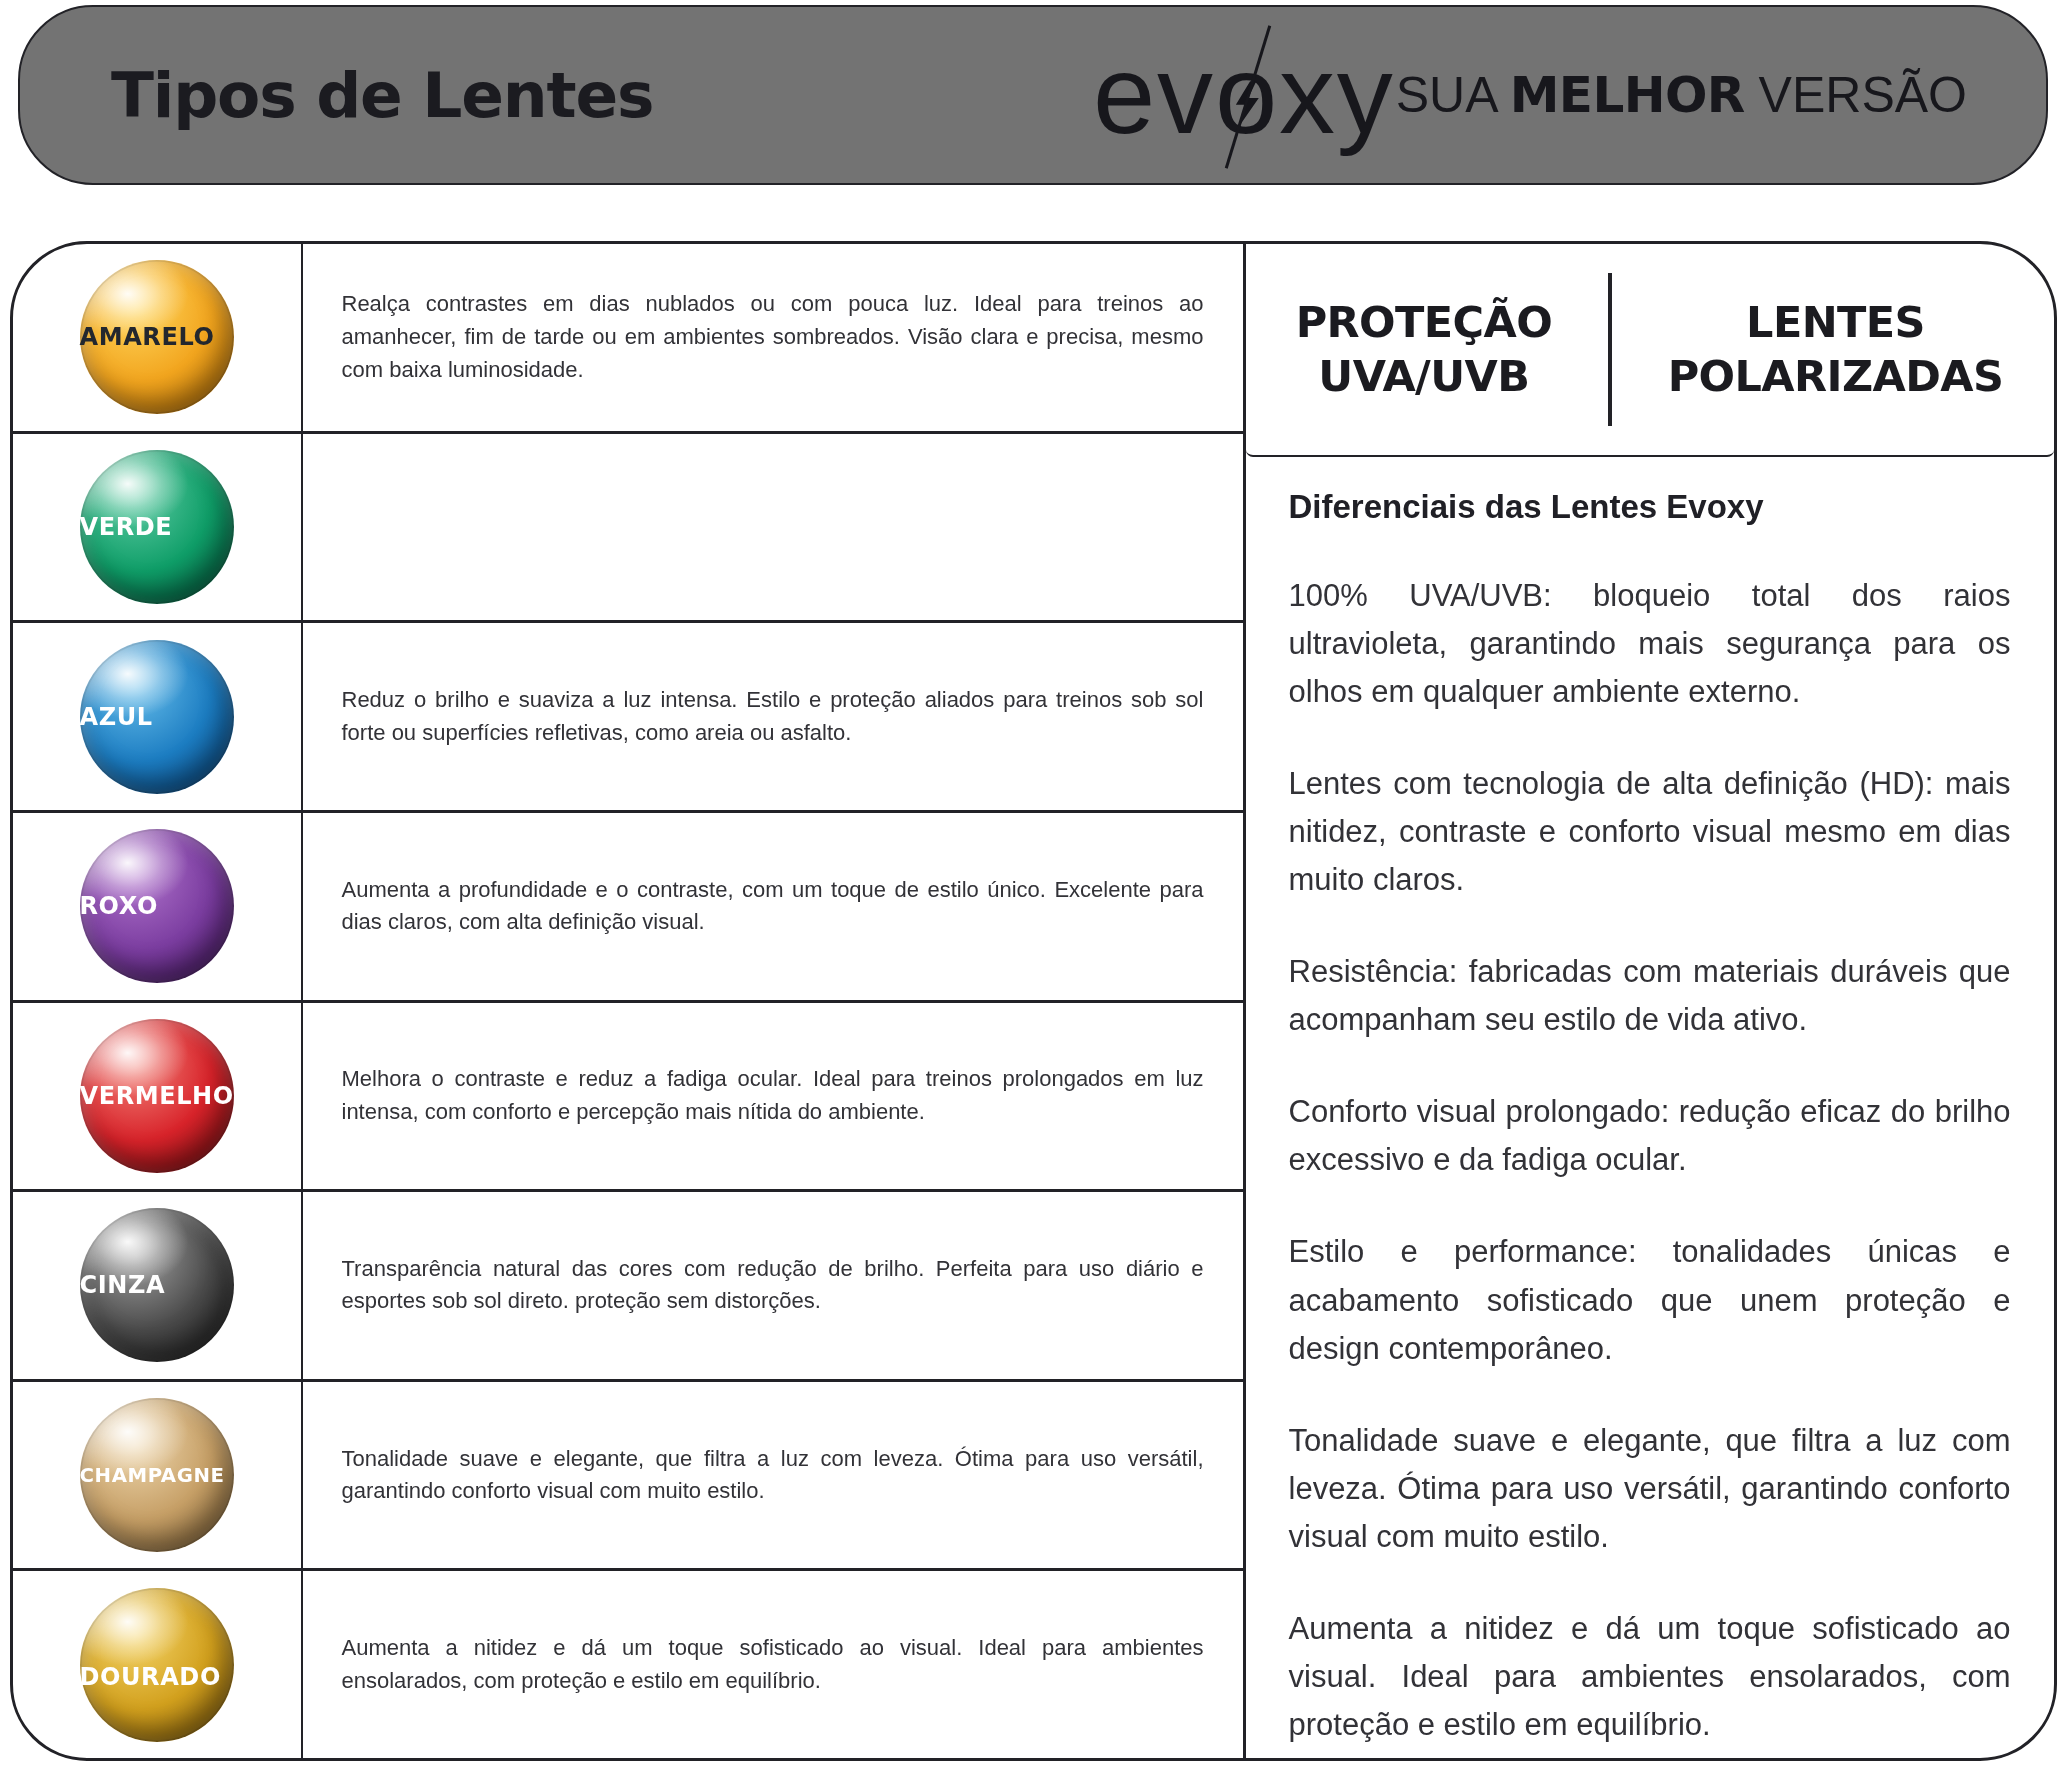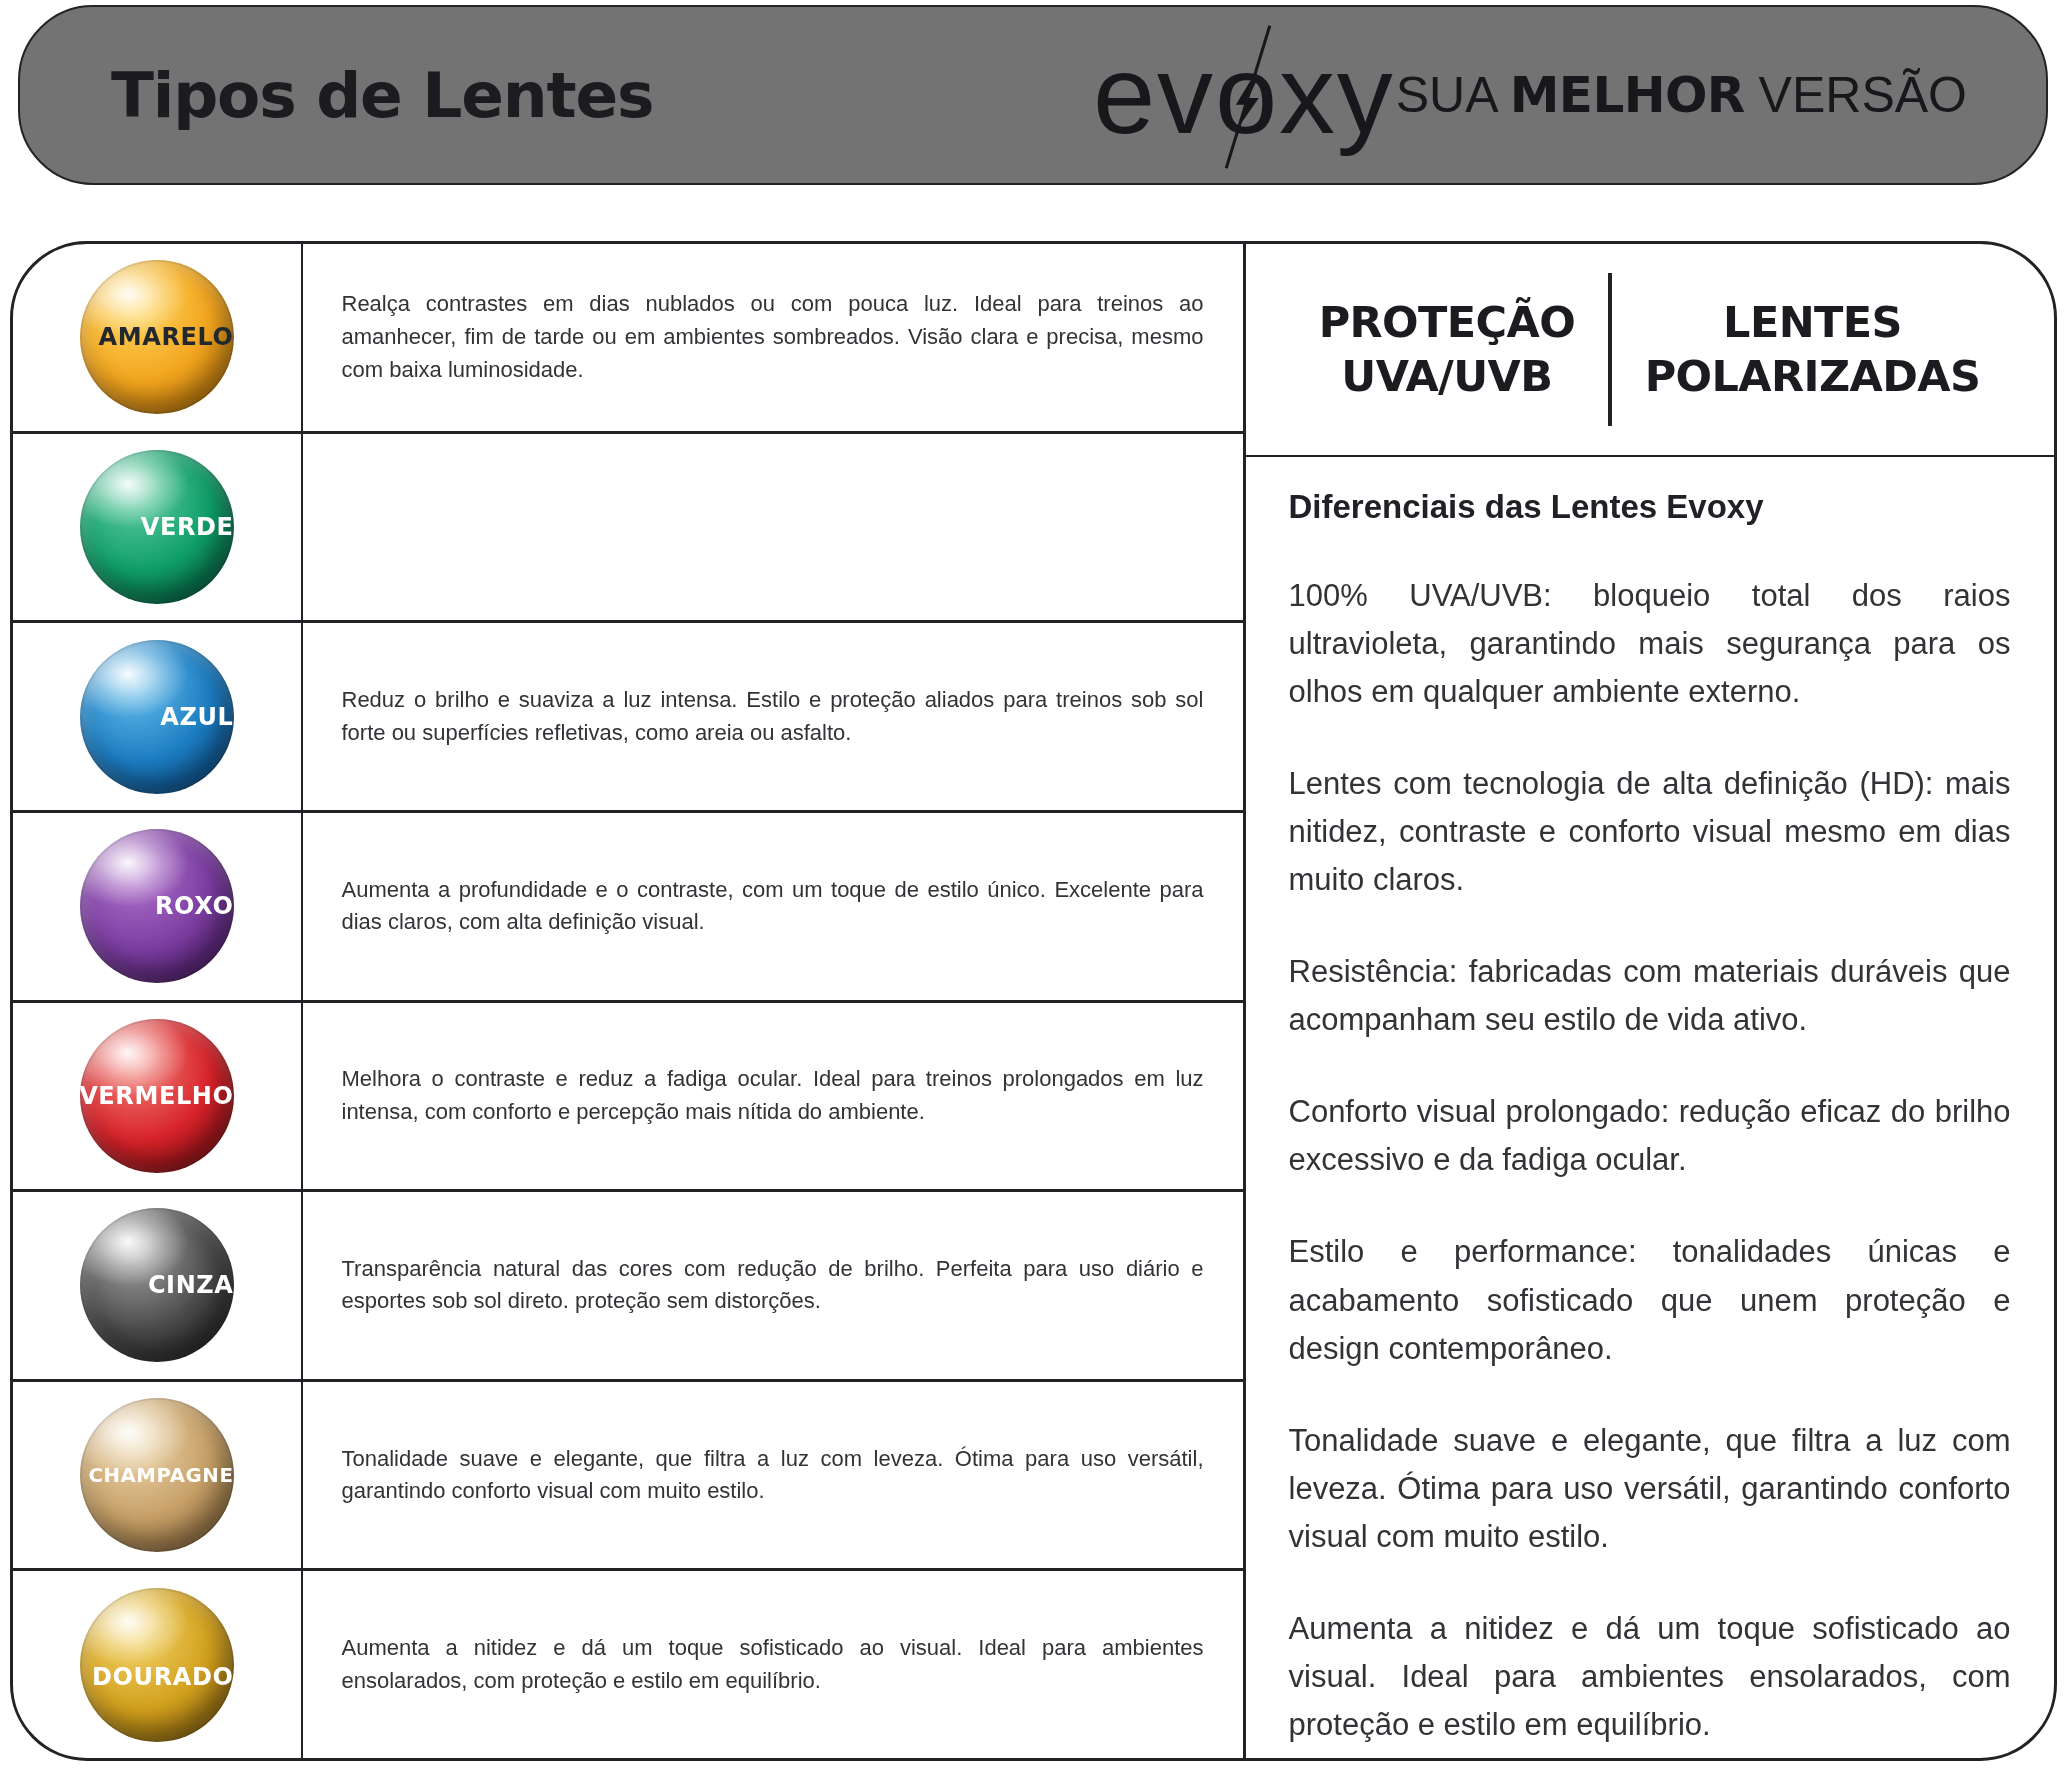--- a/index.html
+++ b/index.html
@@ -58,36 +58,36 @@
   }
   .ball{
     width:154px;height:154px;border-radius:50%;position:relative;
     background:
       radial-gradient(ellipse 58% 42% at 31% 22%, rgba(255,255,255,.95) 0%, rgba(255,255,255,.35) 38%, rgba(255,255,255,0) 68%),
       radial-gradient(circle at 36% 30%, var(--c1) 0%, var(--c2) 52%, var(--c3) 100%);
     box-shadow:
       inset -7.2px -13px 25px rgba(0,0,0,.40),
       inset 3.6px 6px 15.5px rgba(255,255,255,.28),
       inset 0 0 0 1.8px rgba(0,0,0,.10);
-    display:flex;align-items:center;justify-content:flex-end;
+    display:flex;align-items:center;justify-content:flex-start;
   }
   .ball-label{
     font-family:"DejaVu Sans", sans-serif;font-weight:700;font-size:24px;
     letter-spacing:0.6px;white-space:nowrap;z-index:2;
   }
   .desc-cell{flex:1;display:flex;align-items:center;padding:12px 39px;}
   .desc{
     font-size:22px;line-height:1.48;text-align:justify;color:var(--body-ink);
     font-weight:300;width:100%;
   }
   
   .panel{flex:1;border-left:3px solid var(--line);display:flex;flex-direction:column;}
   .panel-head{
     height:213px;border-bottom:2.4px solid var(--line);flex:none;
-    display:flex;align-items:center;justify-content:center;gap:33px;
+    display:flex;align-items:center;justify-content:center;gap:56px;border-radius:7px;
   }
   .badge{
     font-family:"DejaVu Sans", sans-serif;font-weight:800;letter-spacing:-0.6px;
     font-size:43px;line-height:1.25;color:var(--ink);text-align:center;
   }
   .badge-divider{width:3.6px;height:153px;background:var(--line);flex:none;}
   .panel-body{flex:1;padding:31px 43px 0 43px;}
   .panel-heading{
     font-family:"Liberation Sans", sans-serif;font-weight:700;font-size:33px;
     color:#202026;margin-bottom:46px;letter-spacing:0px;

